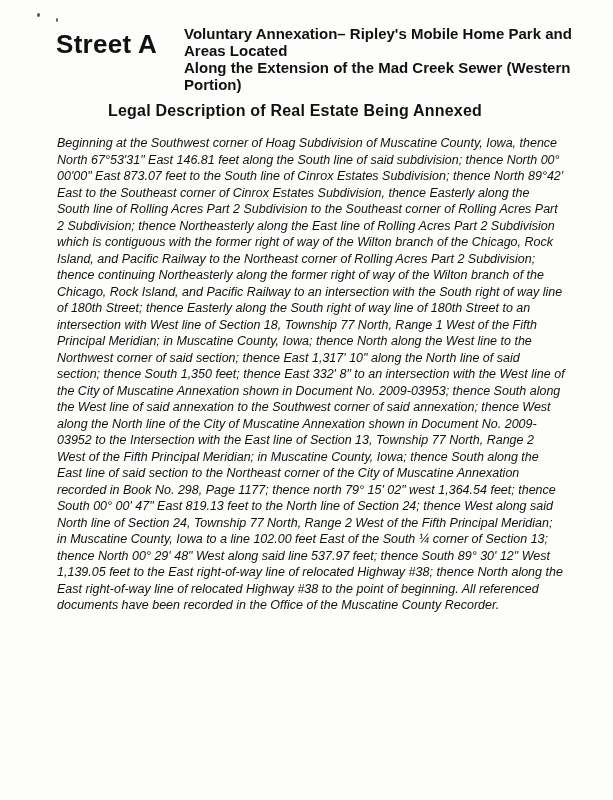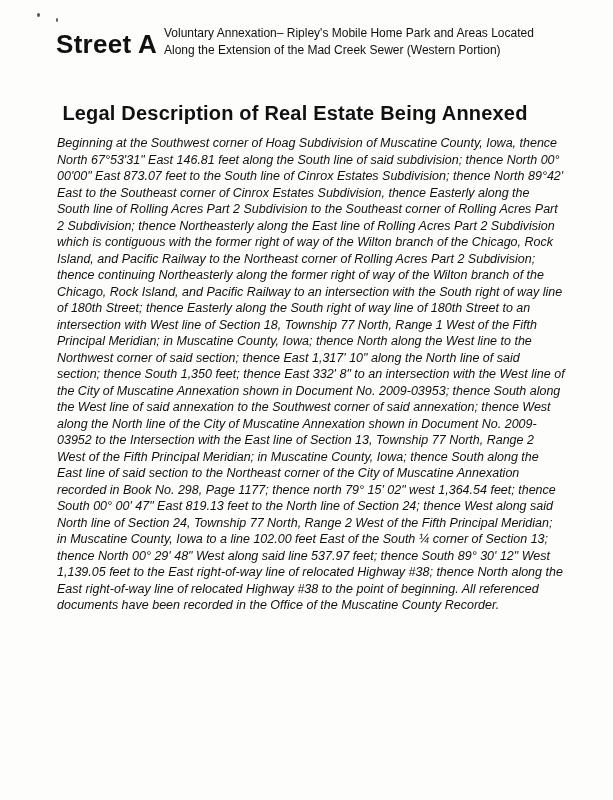--- a/index.html
+++ b/index.html
@@ -28,35 +28,36 @@
     position: absolute;
     left: 56px;
     top: 29px;
     font-size: 26px;
     font-weight: bold;
     letter-spacing: 0.3px;
     white-space: nowrap;
   }
   .subtitle {
     position: absolute;
-    left: 164px;
+    left: 184px;
     top: 25px;
     width: 400px;
-    font-size: 12px;
+    font-size: 15px;
     line-height: 17px;
     white-space: pre-line;
+    font-weight: bold;
   }
   .doc-title {
     position: absolute;
     left: 0;
     top: 102px;
     width: 590px;
     margin: 0;
     text-align: center;
-    font-size: 20px;
+    font-size: 16px;
     font-weight: bold;
     letter-spacing: 0.2px;
   }
   .body-text {
     position: absolute;
     left: 57px;
     top: 135px;
     width: 530px;
     font-size: 12.5px;
     line-height: 16.5px;

